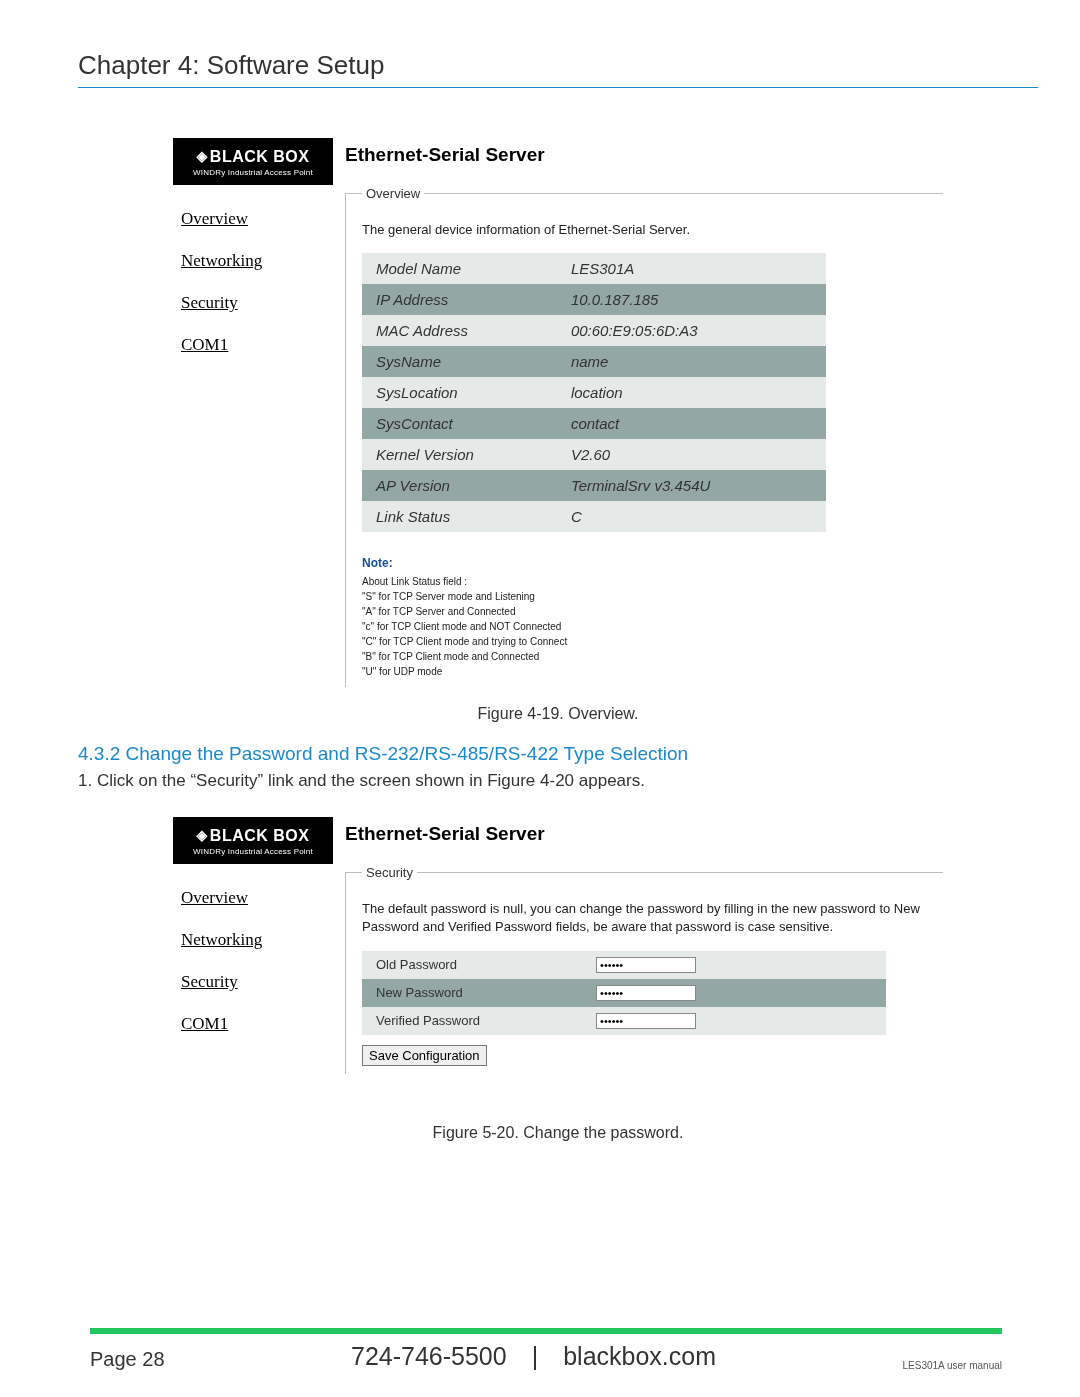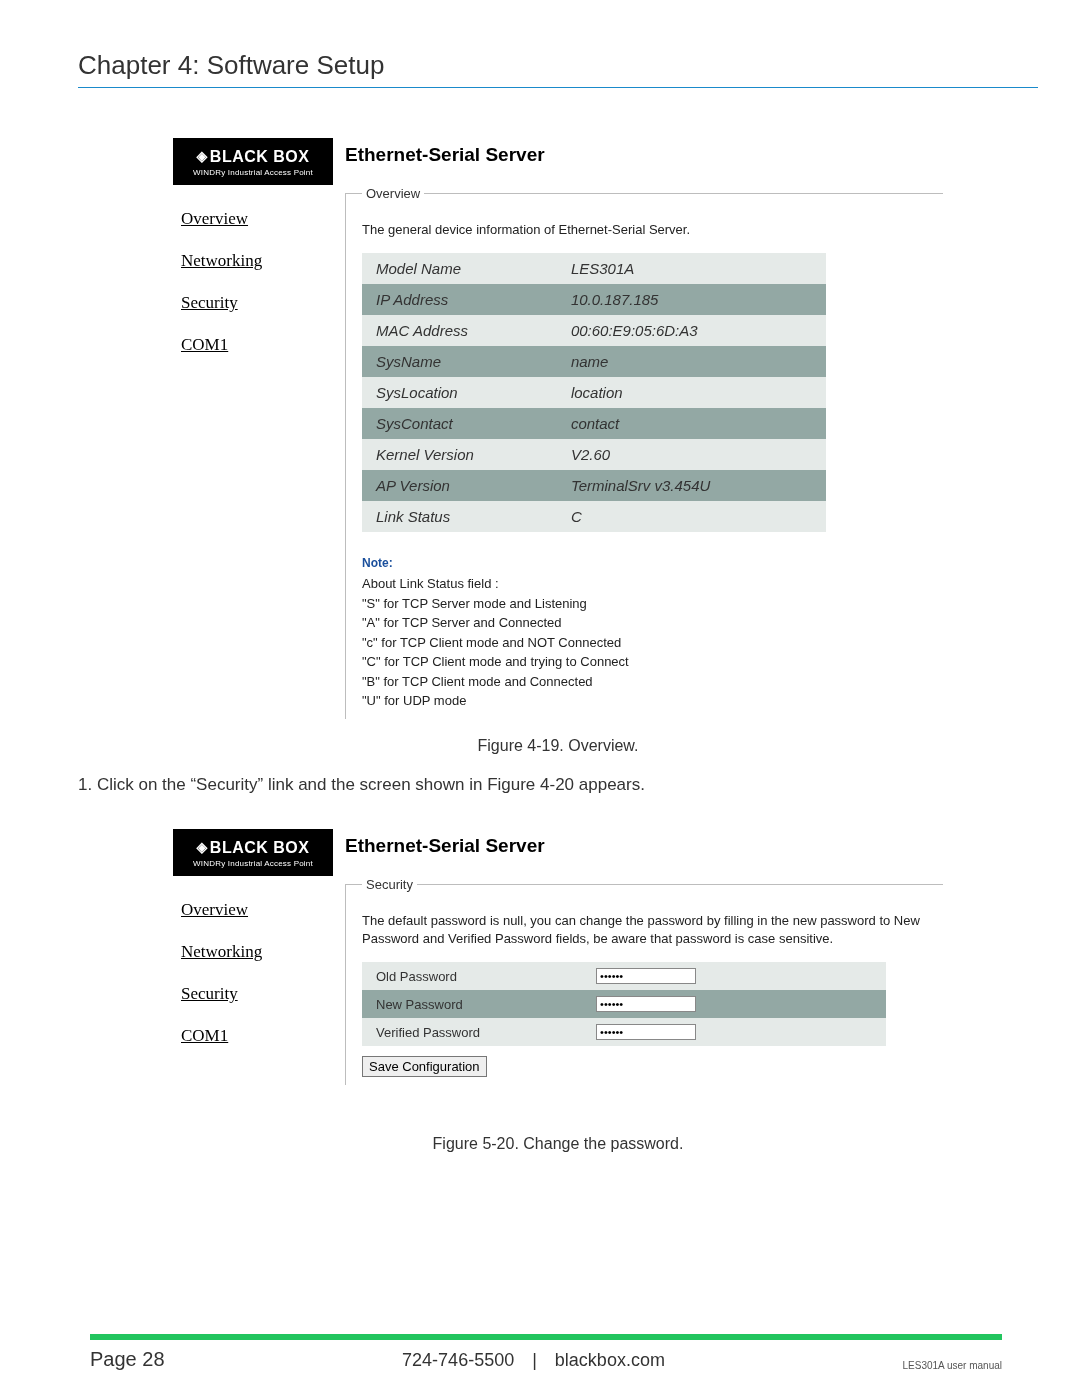--- a/index.html
+++ b/index.html
@@ -112,21 +112,21 @@
   table.info td:first-child { width: 42%; }
   table.info tr.dark td   { background: #93a8a4; }
   table.info tr.light td  { background: #e5eae8; }
   .note-title {
     font-weight: bold;
     font-size: 12px;
     color: #1a4f9c;
     margin-top: 24px;
   }
   .note-body {
-    font-size: 13px;
+    font-size: 10px;
     color: #222;
     line-height: 1.5;
     margin-top: 4px;
   }
   .fig-caption {
     text-align: center;
     font-size: 16px;
     color: #333;
     margin: 18px 0 20px 0;
     font-weight: 300;
@@ -134,21 +134,21 @@
   .section-heading {
     font-size: 19px;
     color: #1a8acb;
     font-weight: 400;
     margin: 10px 0 6px 0;
   }
   .body-text {
     font-size: 17px;
     color: #333;
     font-weight: 300;
-    margin-bottom: 34px;
+    margin-bottom: 26px;
   }
 
   
   table.sec {
     width: 524px;
     border-collapse: collapse;
     font-size: 13px;
   }
   table.sec td {
     padding: 6px 14px;
@@ -187,21 +187,21 @@
     align-items: flex-end;
   }
   .footer-page {
     font-size: 20px;
     font-weight: 300;
     color: #333;
   }
   .footer-center {
     flex: 1;
     text-align: center;
-    font-size: 18px;
+    font-size: 25px;
     font-weight: 300;
     color: #333;
   }
   .footer-right {
     font-size: 10px;
     color: #555;
   }
 </style>
 </head>
 <body>
@@ -277,20 +277,21 @@
           <div>"C" for TCP Client mode and trying to Connect</div>
           <div>"B" for TCP Client mode and Connected</div>
           <div>"U" for UDP mode</div>
         </div>
       </fieldset>
     </div>
   </div>
 
   <div class="fig-caption">Figure 4-19. Overview.</div>
 
+  <div class="section-heading">4.3.2 Change the Password and RS-232/RS-485/RS-422 Type Selection</div>
   <div class="body-text">1. Click on the “Security” link and the screen shown in Figure 4-20 appears.</div>
 
   <div class="screenshot">
     <div class="ss-nav">
       <div class="brand">
         <div class="brand-line1"><span class="diamond">◈</span><span>BLACK BOX</span></div>
         <div class="brand-line2">WINDRy Industrial Access Point</div>
       </div>
       <div class="nav-links">
         <a class="nav-link">Overview</a>

